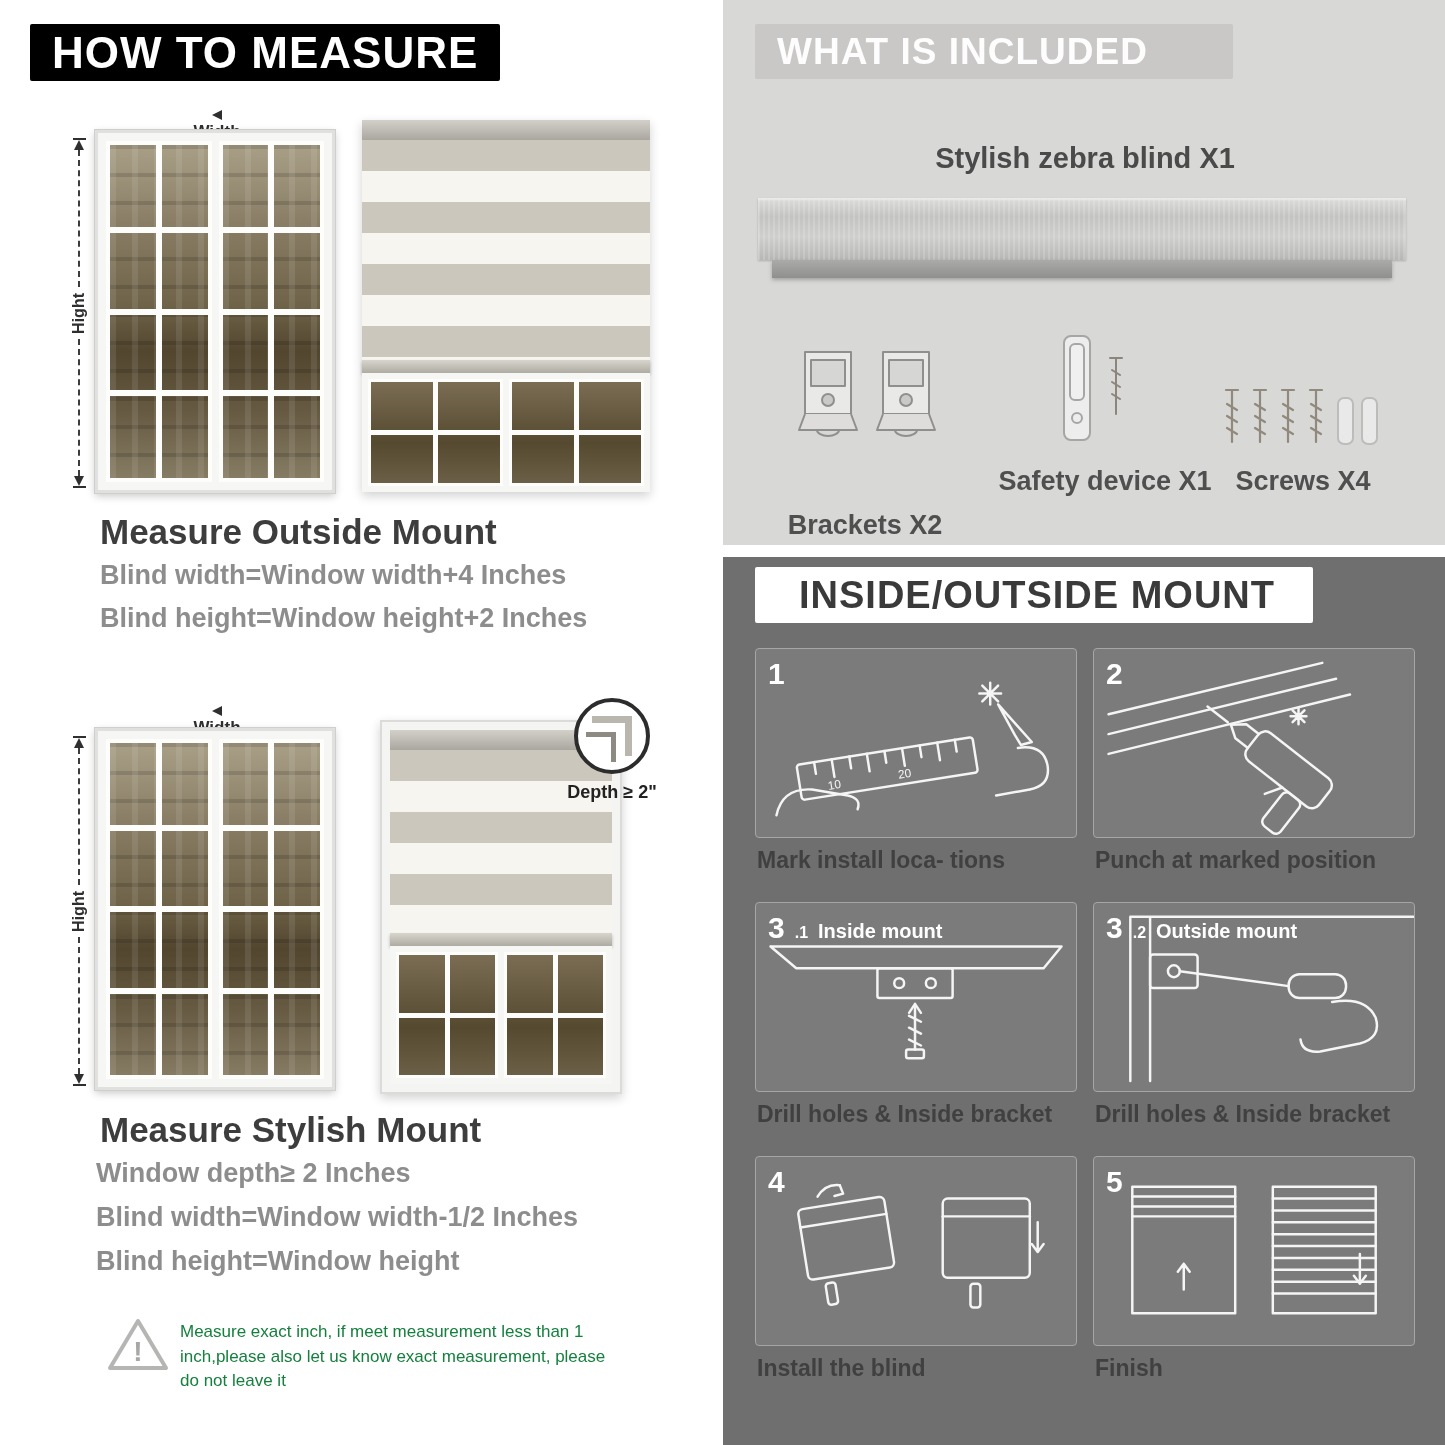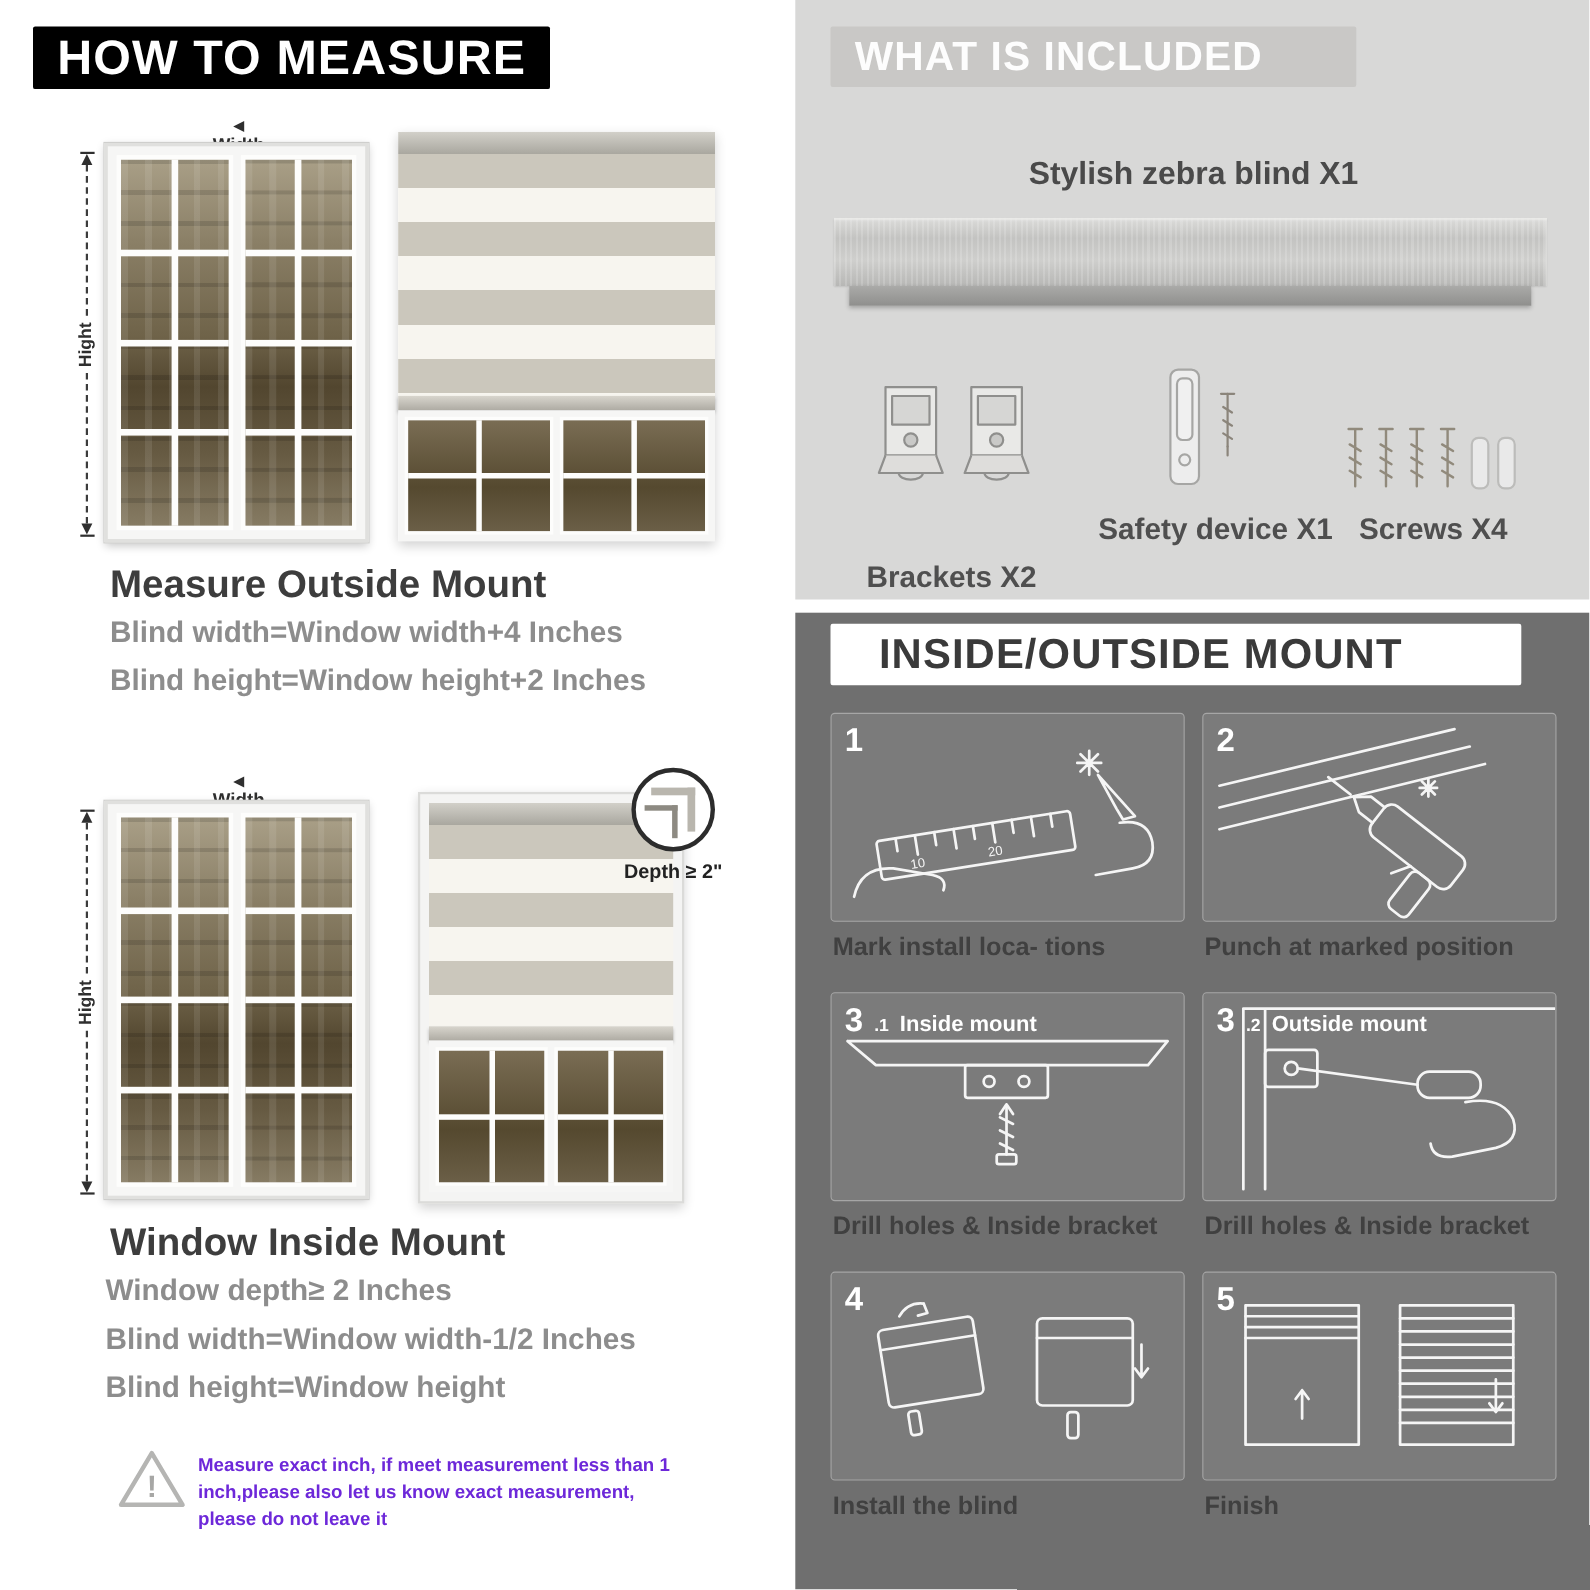--- a/index.html
+++ b/index.html
@@ -80,21 +80,21 @@
       linear-gradient(#fdfdfc,#fdfdfc) 50% 0/5px 100% no-repeat,
       linear-gradient(#fdfdfc,#fdfdfc) 0 50%/100% 5px no-repeat; }
 
   
   .depth-circle { position:absolute; width:76px; height:76px; border-radius:50%; border:4px solid #2c2c2c; background:#fff; overflow:hidden; }
   .depth-corner { position:absolute; inset:14px; border-top:7px solid #b9b6ae; border-right:7px solid #b9b6ae; }
   .depth-corner::after { content:""; position:absolute; right:9px; top:9px; left:-6px; bottom:-6px; border-top:5px solid #8d8a82; border-right:5px solid #8d8a82; }
   .depth-label { position:absolute; font-size:18px; font-weight:bold; color:#222; text-align:center; }
 
   
-  .warning-text { position:absolute; font-size:17px; color:#6d28d9; line-height:1.45;font-weight:bold; }
+  .warning-text { position:absolute; font-size:17px; color:#15803d; line-height:1.45; }
 
   
   .included-blind-label { position:absolute; font-size:29px; font-weight:bold; color:#4a4a4a; text-align:center; }
   .cassette-bar { position:absolute; }
   .cassette-top { height:62px;
     background:
       repeating-linear-gradient(90deg, rgba(255,255,255,.16) 0 2px, transparent 2px 5px),
       linear-gradient(180deg,#dcdcda,#c3c3c1 30%,#cfcfcd 62%,#b7b7b5);
     box-shadow: inset 0 2px 2px #ebebe9, 0 1px 2px rgba(0,0,0,.2); }
   .cassette-lip { margin:0 14px; height:18px; background:linear-gradient(180deg,#abstrip,#8f8f8d); background:linear-gradient(180deg,#aaaaa8,#8f8f8d); box-shadow:0 2px 4px rgba(0,0,0,.25); }
@@ -191,21 +191,21 @@
       <div class="mini-sash"></div>
     </div>
   </div>
 </div>
 
 <div class="depth-circle" style="left:574px;top:698px;">
   <div class="depth-corner"></div>
 </div>
 <div class="depth-label" style="left:552px;top:782px;width:120px;">Depth ≥ 2"</div>
 
-<div class="measure-title" style="left:100px;top:1110px;">Window Inside Mount</div>
+<div class="measure-title" style="left:100px;top:1110px;">Measure Stylish Mount</div>
 <div class="measure-line" style="left:96px;top:1158px;">Window depth≥ 2 Inches</div>
 <div class="measure-line" style="left:96px;top:1202px;">Blind width=Window width-1/2 Inches</div>
 <div class="measure-line" style="left:96px;top:1246px;">Blind height=Window height</div>
 
 <div class="abs" style="left:106px;top:1316px;width:64px;height:60px;">
   <svg viewBox="0 0 64 58" width="64" height="58">
     <path d="M32 5 L60 52 H4 Z" fill="none" stroke="#b5b5b3" stroke-width="4" stroke-linejoin="round"></path>
     <text x="32" y="45" text-anchor="middle" font-size="28" font-weight="bold" fill="#a7a7a5">!</text>
   </svg>
 </div>
@@ -272,21 +272,21 @@
     <g stroke="#bcbcba" stroke-width="2" fill="rgba(255,255,255,.45)">
       <rect x="120" y="16" width="15" height="46" rx="6"></rect>
       <rect x="144" y="16" width="15" height="46" rx="6"></rect>
     </g>
   </svg>
 </div>
 <div class="included-item-label" style="left:1218px;top:466px;width:170px;">Screws X4</div>
 
 <div class="abs panel-mount"></div>
 
-<div class="banner white-bg" style="left:755px;top:567px;width:628px;height:56px;padding-left:44px;">INSIDE/OUTSIDE MOUNT</div>
+<div class="banner white-bg" style="left:755px;top:567px;width:558px;height:56px;padding-left:44px;">INSIDE/OUTSIDE MOUNT</div>
 
 <div class="steps-grid">
 
   <div class="step">
     <div class="step-box">
       <div class="step-head">
         <span class="step-num">1</span>
         <span class="step-sub"></span>
         <span class="step-title"></span>
       </div>

